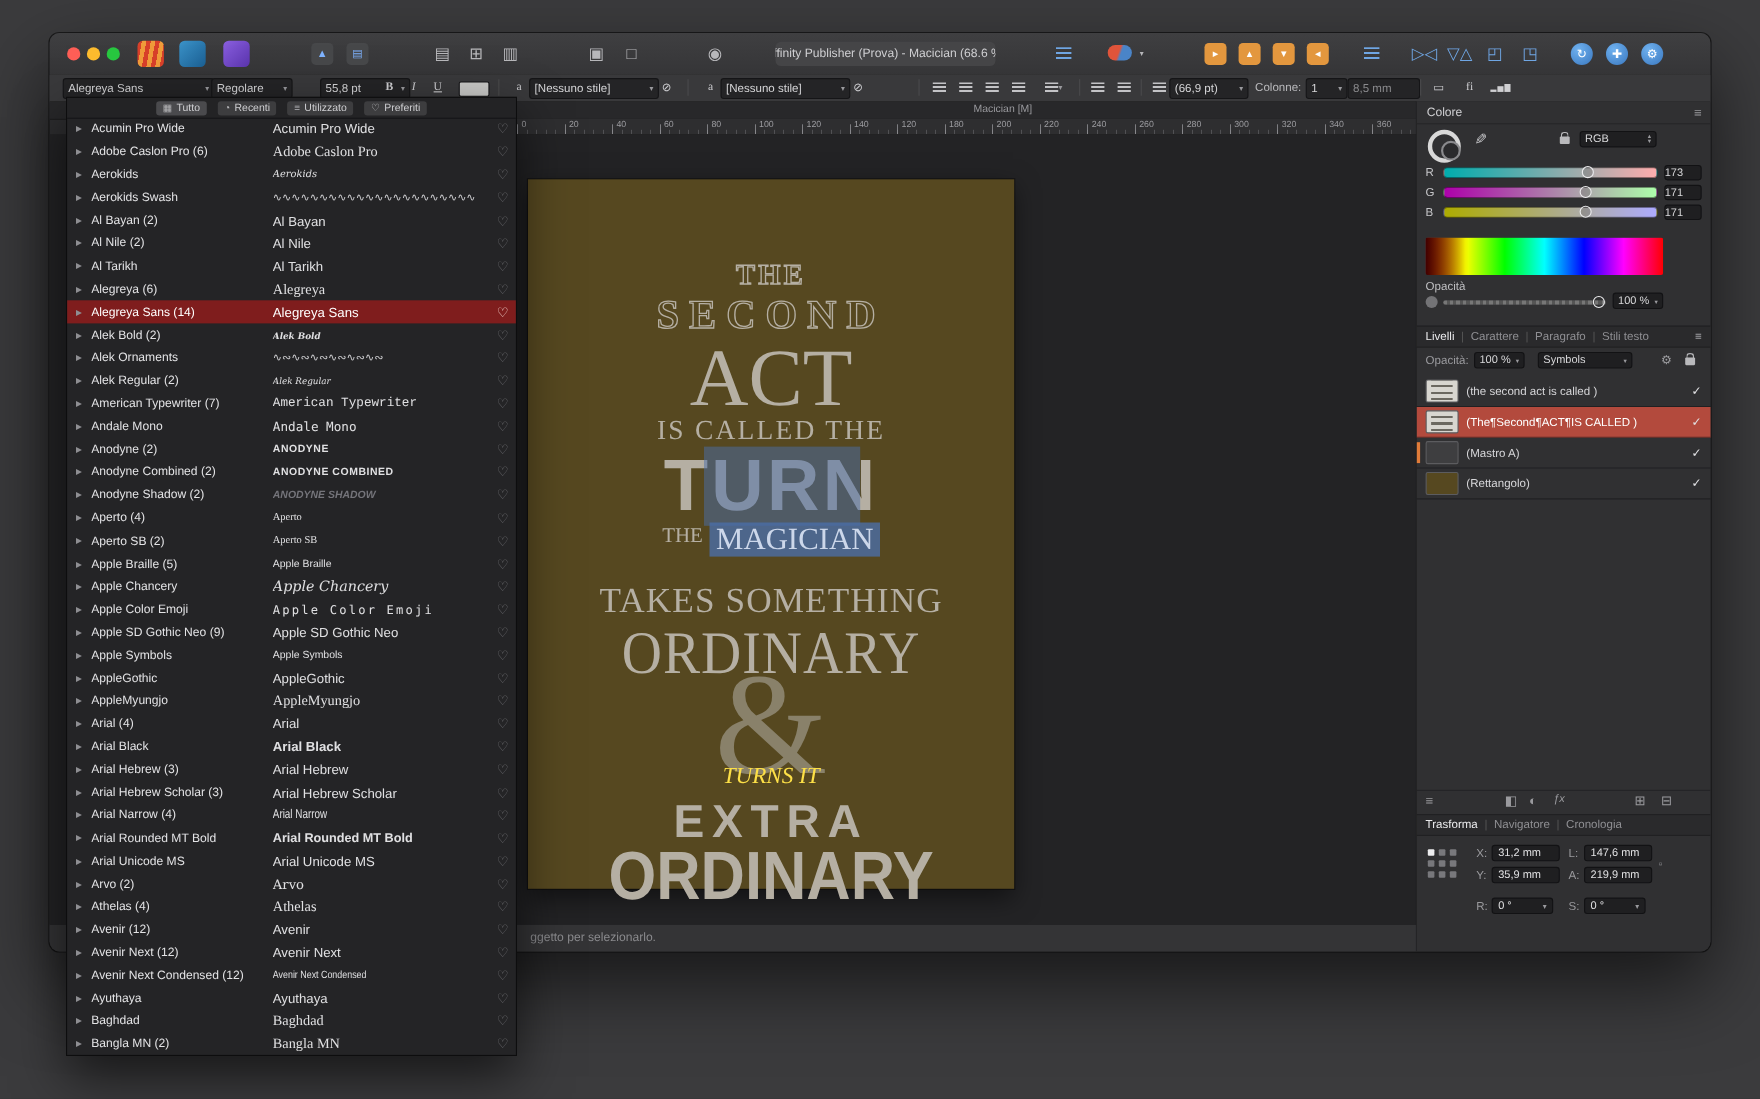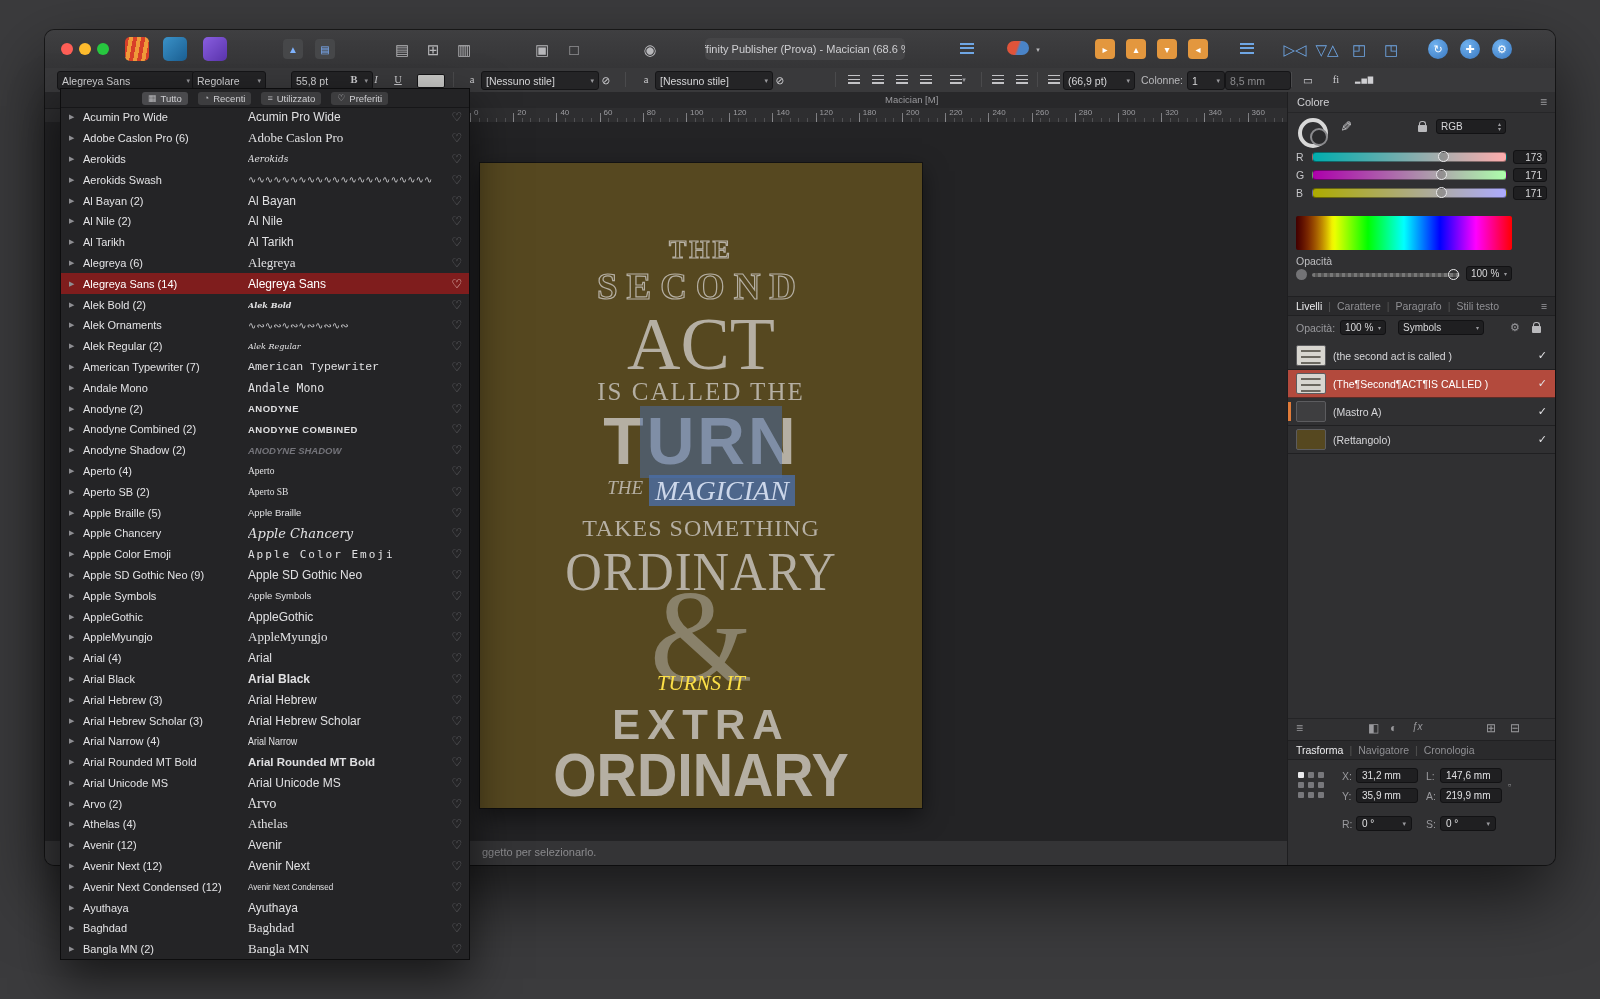--- a/index.html
+++ b/index.html
@@ -59,24 +59,24 @@
           box-shadow:0 0 0 1px rgba(0,0,0,.4),0 8px 22px rgba(0,0,0,.5);text-align:center;
           color:#b5afa3;font-family:"Liberation Serif",serif;}
   .p-outline{color:transparent;-webkit-text-stroke:1.2px #b5afa3;}
   .p1{margin-top:72px;font-size:26px;font-weight:bold;letter-spacing:3px;}
   .p2{font-size:37px;font-weight:bold;letter-spacing:9px;margin-top:0px;}
   .p3{font-size:74px;line-height:.92;margin-top:2px;}
   .p4{font-size:25px;letter-spacing:2px;margin-top:0;}
   .p5{position:relative;font-family:"Liberation Sans",sans-serif;font-weight:bold;font-size:66px;
       line-height:1;letter-spacing:3px;margin-top:2px;}
   .p5 .selovl{position:absolute;left:160px;top:-2px;width:142px;bottom:-4px;background:rgba(74,110,169,.5);}
-  .p6{margin-top:2px;font-size:24px;line-height:1.1;font-style:italic;}
+  .p6{margin-top:2px;font-size:24px;line-height:1.1;}
   .p6 .the{font-size:19px;vertical-align:6px;margin-right:6px;}
   .p6 .mag{background:rgba(74,110,169,.78);color:#ccd7ea;padding:0 6px;font-size:28px;}
-  .p7{font-size:24px;letter-spacing:1px;margin-top:8px;}
+  .p7{font-size:32px;letter-spacing:1px;margin-top:20px;}
   .p8{font-size:55px;line-height:1;letter-spacing:1px;display:block;transform:scaleX(.92);margin-top:2px;}
   .p-ampwrap{position:relative;height:118px;}
   .p-amp{position:absolute;left:0;right:0;top:-28px;font-size:132px;line-height:1;color:#89816a;}
   .p9{position:relative;font-style:italic;font-size:21px;color:#fde047;margin-top:-46px;z-index:2;}
   .p10{position:relative;font-size:23px;letter-spacing:1px;z-index:2;}
   .p11{font-family:"Liberation Sans",sans-serif;font-weight:bold;font-size:42px;letter-spacing:7px;
        line-height:1;margin-top:8px;}
   .p12{font-family:"Liberation Sans",sans-serif;font-weight:bold;font-size:62px;line-height:.95;
        display:block;transform:scaleX(.9);}
   
@@ -93,21 +93,21 @@
   .lock{width:9px;height:7px;background:#b9b9bc;border-radius:1px;position:relative;display:inline-block;}
   .lock:before{content:"";position:absolute;left:1.2px;top:-4px;width:5px;height:4px;
                border:1.5px solid #b9b9bc;border-bottom:none;border-radius:3px 3px 0 0;}
   .chan-row{position:absolute;left:8px;right:8px;height:14px;display:flex;align-items:center;gap:6px;}
   .chan-label{width:10px;color:#c6c6c9;font-size:10.5px;}
   .chan-track{flex:1;height:8px;border-radius:4px;position:relative;border:1px solid rgba(0,0,0,.4);}
   .chan-thumb{position:absolute;top:-2.5px;width:11px;height:11px;margin-left:-6px;border-radius:50%;
               border:1.5px solid #ececee;background:rgba(0,0,0,.15);box-sizing:border-box;}
   .chan-value{width:34px;height:14px;background:#1f1f21;border:1px solid #121214;border-radius:3px;
               color:#d8d8da;font-size:10px;display:flex;align-items:center;justify-content:flex-end;
-              padding-right:4px;box-sizing:border-box;}
+              padding-right:16px;box-sizing:border-box;}
   .spectrum{position:absolute;left:8px;top:124px;width:216px;height:34px;border-radius:2px;
             background:linear-gradient(to right,rgba(0,0,0,.75),rgba(0,0,0,0) 18%),
             linear-gradient(90deg,#f00,#ff0,#0f0,#0ff,#00f,#f0f,#f00);}
   .op-label{position:absolute;left:8px;top:163px;color:#bfbfc2;}
   .op-track{position:absolute;left:24px;top:181px;width:148px;height:4px;border-radius:2px;background:#5a5a5d;
             background-image:repeating-linear-gradient(90deg,#777 0 3px,#555 3px 6px);}
   .op-thumb{position:absolute;top:-4px;left:92%;width:11px;height:11px;border-radius:50%;
             border:1.5px solid #ececee;box-sizing:border-box;}
   .op-dot{position:absolute;left:8px;top:177px;width:11px;height:11px;border-radius:50%;background:#737376;}
   .op-value{position:absolute;left:178px;top:174px;width:46px;height:15px;background:#1f1f21;

